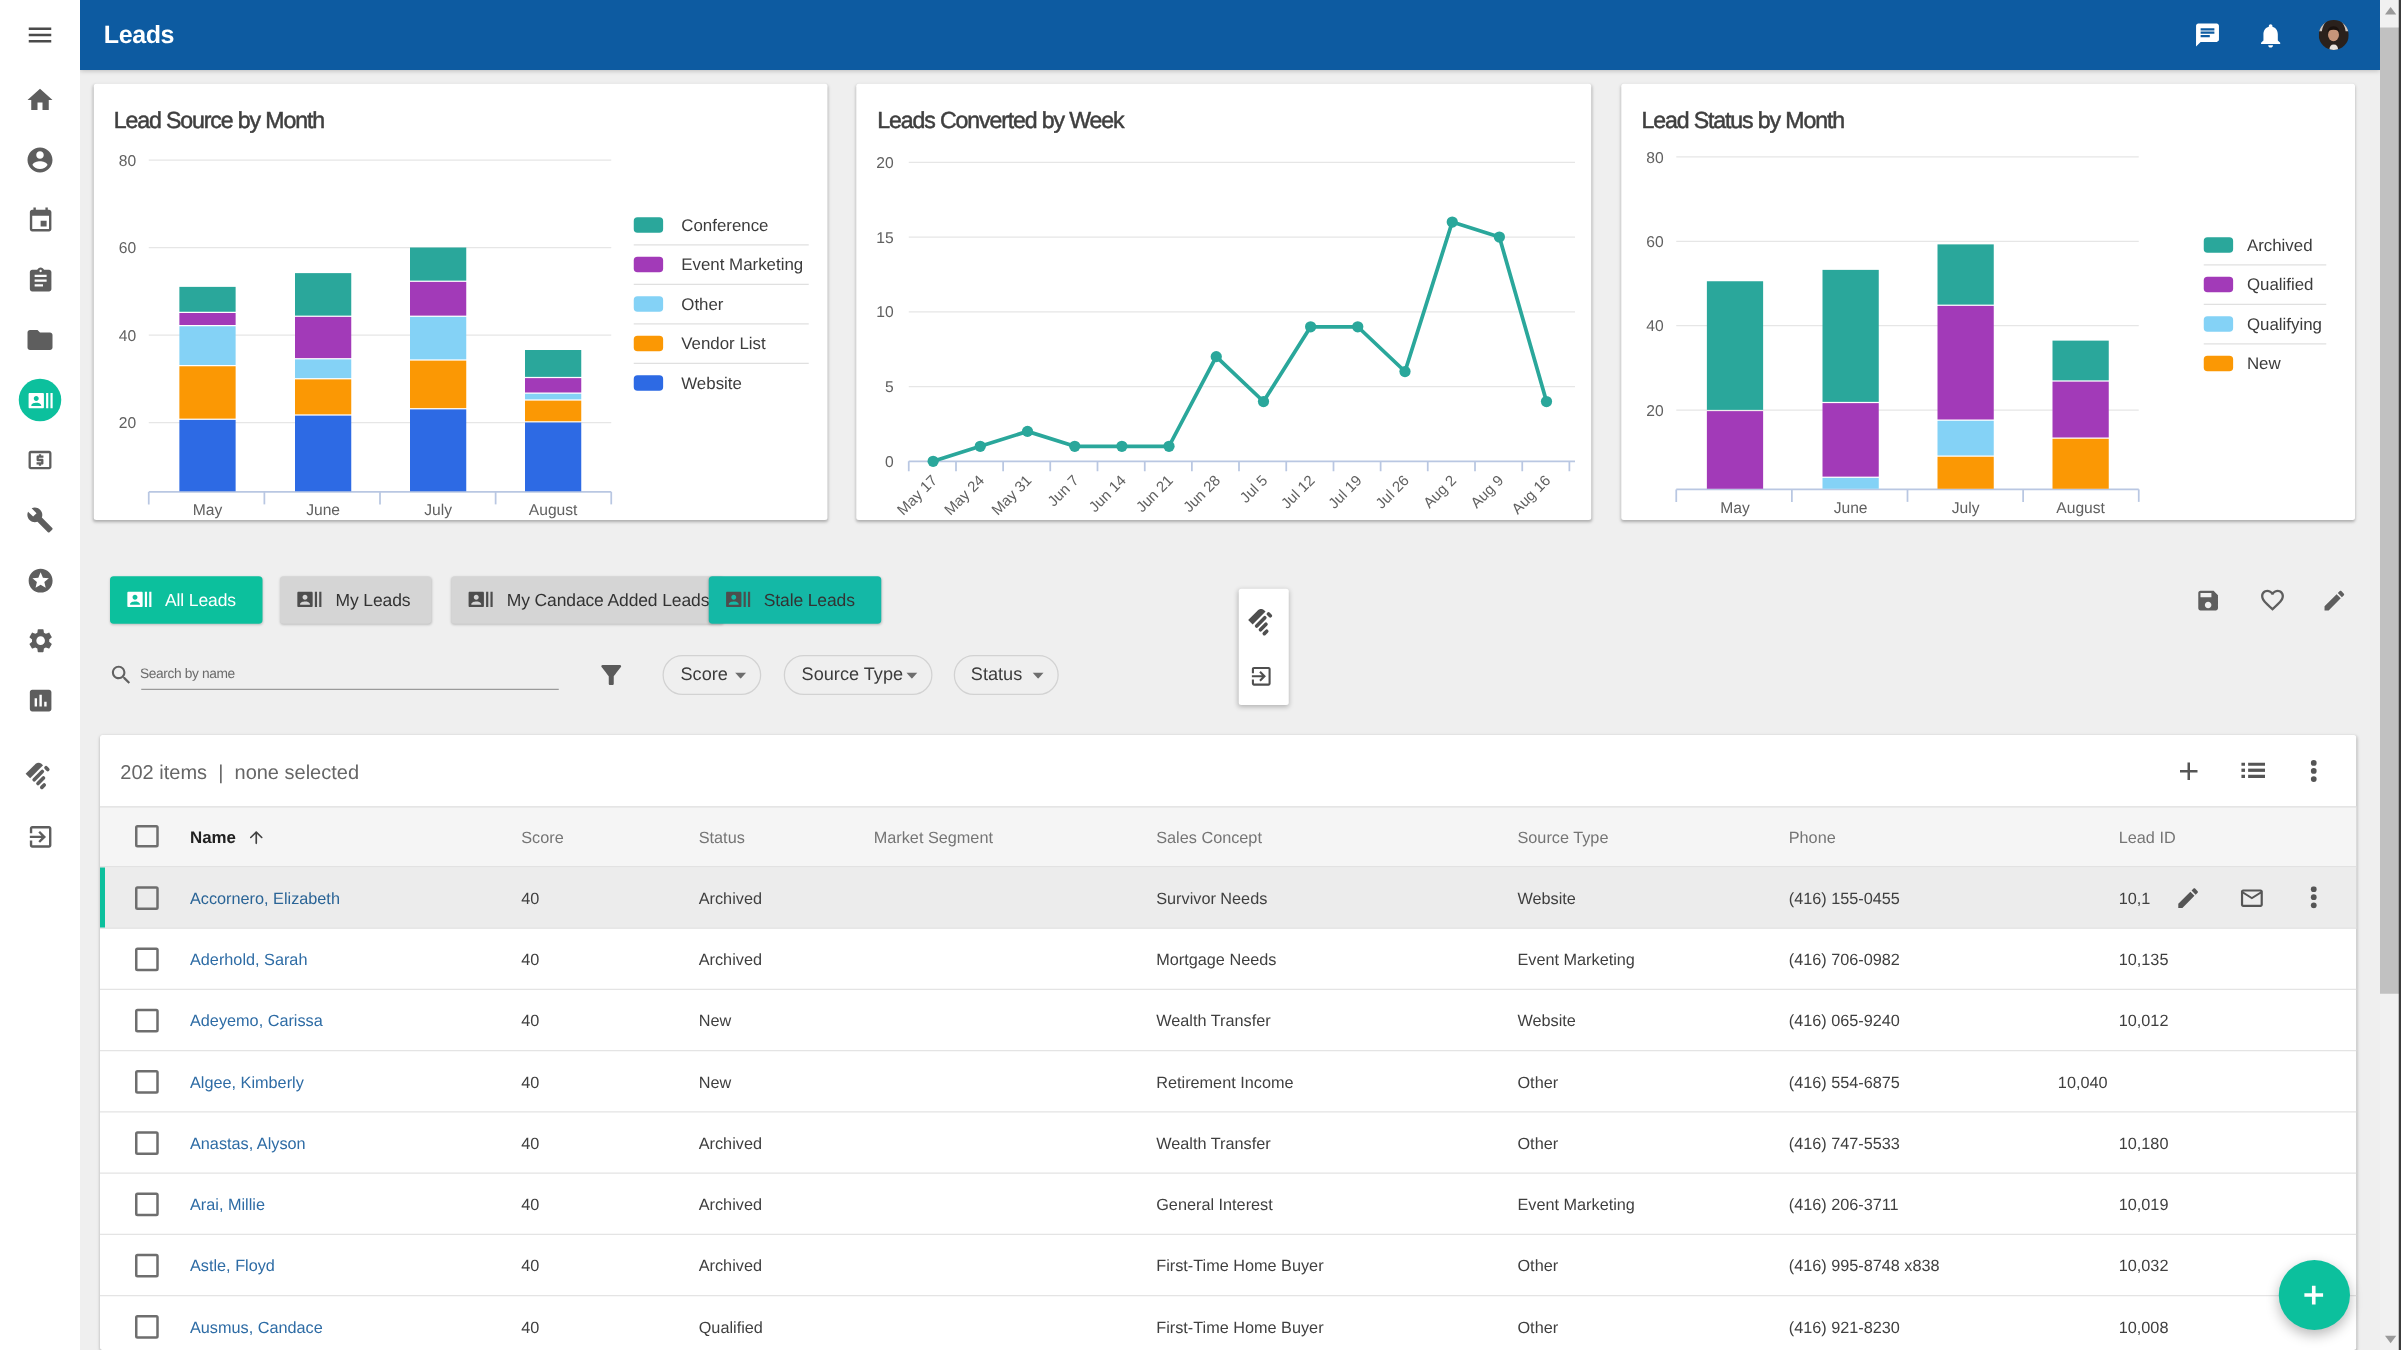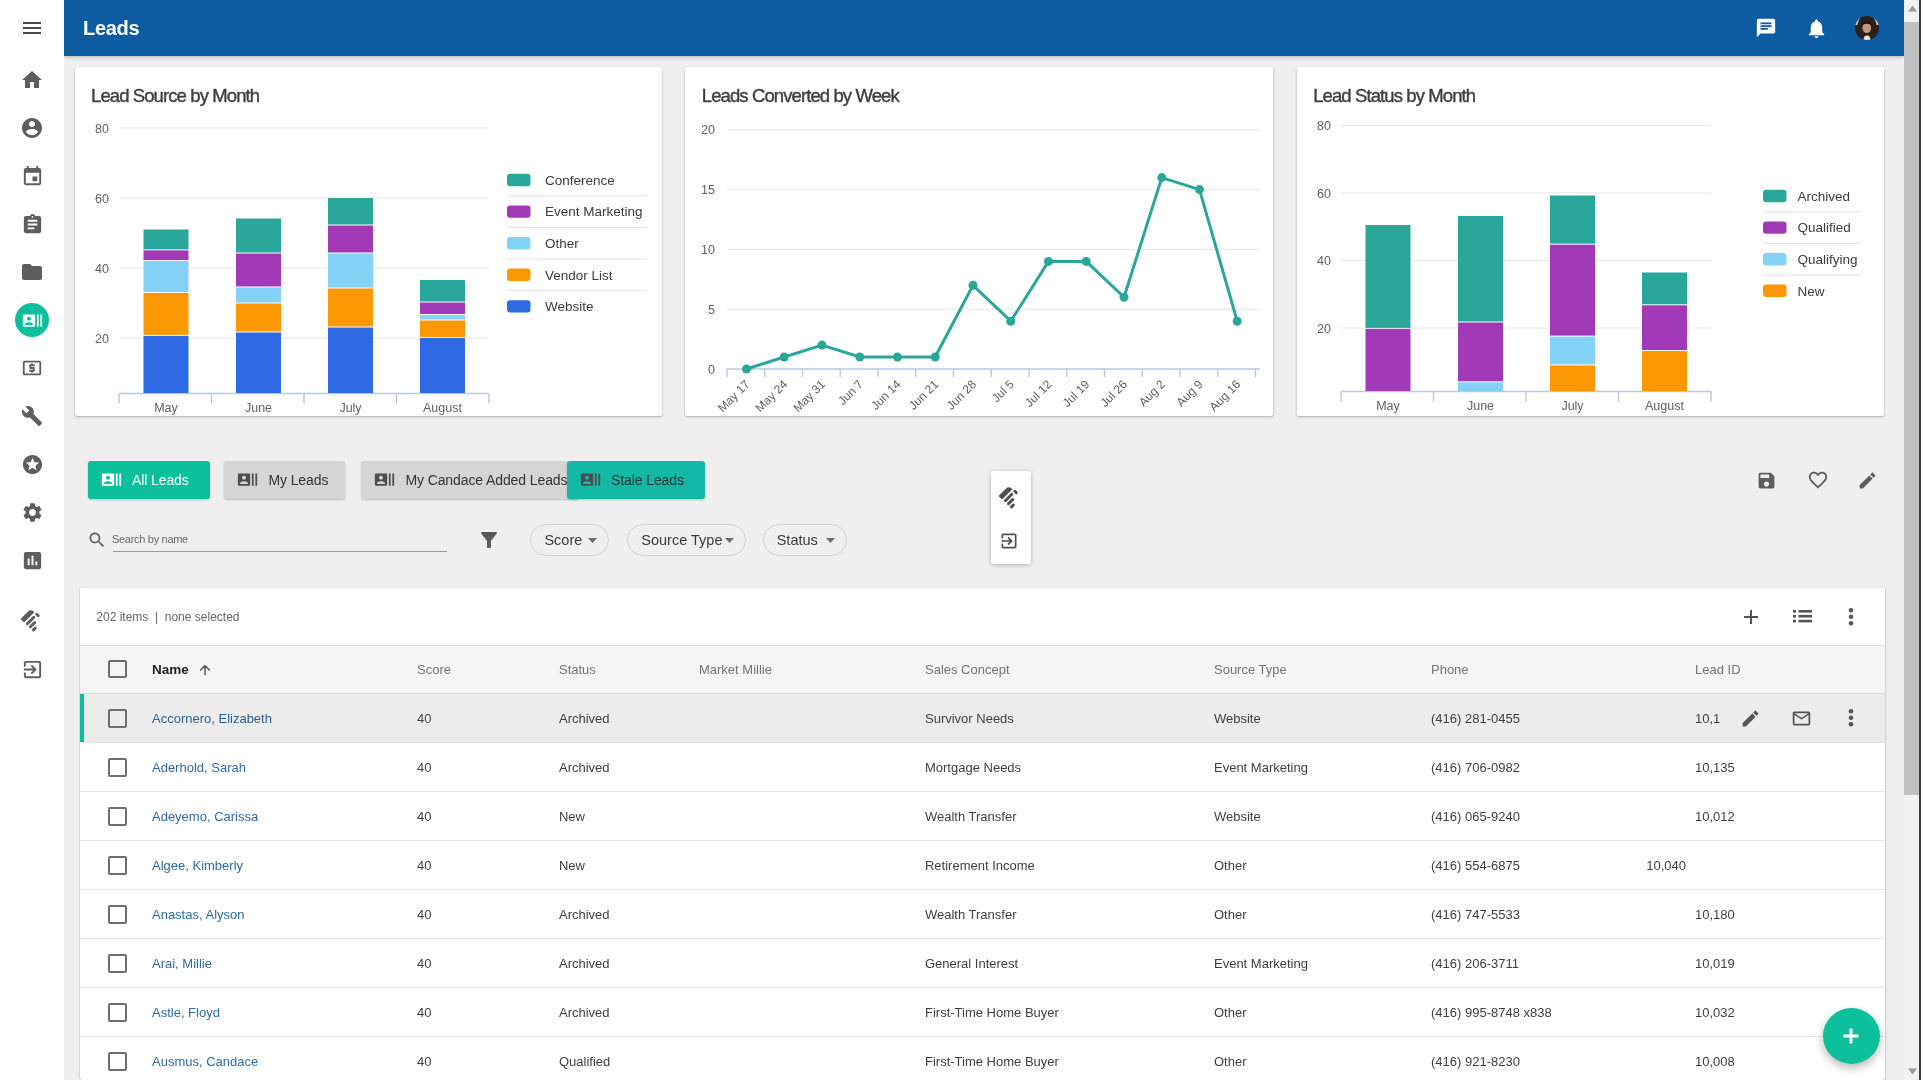--- a/index.html
+++ b/index.html
@@ -299,21 +299,21 @@
       <rect x="4.5" y="10.7" width="11.2" height="2.7" rx="1.35"></rect>
       <rect x="4.5" y="14.7" width="8.4" height="2.7" rx="1.35"></rect>
       <rect x="4.5" y="18.7" width="5.2" height="2.7" rx="1.35"></rect>
       <rect x="16.9" y="10.7" width="2.7" height="4.5" rx="1.35"></rect>
     </g>
   </svg>
 <svg class="abs" style="left:999.0px;top:530.5px" width="20" height="20" viewBox="0 0 24 24">
     <path d="M10.09 15.59L11.5 17l5-5-5-5-1.41 1.41L12.67 11H3v2h9.67l-2.58 2.59zM19 3H5c-1.11 0-2 .9-2 2v4h2V5h14v14H5v-4H3v4c0 1.1.89 2 2 2h14c1.1 0 2-.9 2-2V5c0-1.1-.9-2-2-2z" fill="#4f4f4f"></path>
   </svg>
 <div class="card" style="left:80.3px;top:588px;width:1805.2px;height:492px"></div>
-<div class="abs" style="left:96.3px;top:610px;font-size:12px;color:#666">202 items&nbsp; | &nbsp;none selected</div>
+<div class="abs" style="left:96.3px;top:610px;font-size:16px;color:#666">202 items&nbsp; | &nbsp;none selected</div>
 <svg class="abs" style="left:1739.0px;top:605.0px" width="24" height="24" viewBox="0 0 24 24">
     <path d="M19 13h-6v6h-2v-6H5v-2h6V5h2v6h6v2z" fill="#555"></path>
   </svg>
 <svg class="abs" style="left:1793.0px;top:610.0px" width="19" height="14">
     <rect x="0" y="0" width="3" height="2.6" fill="#555"></rect>
     <rect x="5.5" y="0" width="13.5" height="2.6" fill="#555"></rect>
     <rect x="0" y="4.9" width="3" height="2.6" fill="#555"></rect>
     <rect x="5.5" y="4.9" width="13.5" height="2.6" fill="#555"></rect>
     <rect x="0" y="9.8" width="3" height="2.6" fill="#555"></rect>
     <rect x="5.5" y="9.8" width="13.5" height="2.6" fill="#555"></rect>
@@ -324,35 +324,35 @@
     <circle cx="4" cy="15.2" r="2.3" fill="#555"></circle>
   </svg>
 <div class="abs" style="left:80.3px;top:644.5px;width:1805.2px;height:49px;background:#f5f5f5;border-top:1px solid #e0e0e0;border-bottom:1px solid #dcdcdc;box-sizing:border-box"></div>
 <div class="abs" style="left:80.3px;top:644.5px;width:1805.2px;height:49px">
     <span class="cbx" style="top:15px"></span>
     <span class="hcell" style="left:71.7px;color:#212121;font-weight:700;font-size:13.5px">Name<svg style="vertical-align:-4px;margin-left:8px" width="16" height="16" viewBox="0 0 24 24">
         <path d="M13 19V7.83l4.88 4.88c.39.39 1.03.39 1.42 0 .39-.39.39-1.02 0-1.41l-6.59-6.59c-.39-.39-1.02-.39-1.41 0l-6.6 6.58c-.39.39-.39 1.02 0 1.41.39.39 1.02.39 1.41 0L11 7.83V19c0 .55.45 1 1 1s1-.45 1-1z" fill="#424242"></path>
       </svg></span>
     <span class="hcell" style="left:336.7px">Score</span>
     <span class="hcell" style="left:478.7px">Status</span>
-    <span class="hcell" style="left:618.7px">Market Millie</span>
+    <span class="hcell" style="left:618.7px">Market Segment</span>
     <span class="hcell" style="left:844.7px">Sales Concept</span>
     <span class="hcell" style="left:1133.7px">Source Type</span>
     <span class="hcell" style="left:1350.7px">Phone</span>
     <span class="hcell" style="left:1614.7px">Lead ID</span>
   </div>
 <div class="abs" style="left:80.3px;top:693.5px;width:1805.2px;height:49px;background:#ececec;border-bottom:1px solid #e4e4e4;box-sizing:border-box">
     <span class="abs" style="left:0;top:0;width:4px;height:48px;background:#0cc09d"></span>
     <span class="cbx"></span>
     <span class="cell" style="left:71.7px;color:#2a6496;">Accornero, Elizabeth</span>
     <span class="cell" style="left:336.7px">40</span>
     <span class="cell" style="left:478.7px">Archived</span>
     <span class="cell" style="left:844.7px">Survivor Needs</span>
     <span class="cell" style="left:1133.7px">Website</span>
-    <span class="cell" style="left:1350.7px">(416) 281-0455</span>
+    <span class="cell" style="left:1350.7px">(416) 155-0455</span>
     <span class="cell" style="left:1614.7px">10,1</span>
     <svg class="abs" style="left:1660.2px;top:14px" width="21" height="21" viewBox="0 0 24 24">
       <path d="M3 17.25V21h3.75L17.81 9.94l-3.75-3.75L3 17.25zM20.71 7.04c.39-.39.39-1.02 0-1.41l-2.34-2.34c-.39-.39-1.02-.39-1.41 0l-1.83 1.83 3.75 3.75 1.83-1.83z" fill="#555"></path>
     </svg>
     <svg class="abs" style="left:1711.2px;top:14px" width="21" height="21" viewBox="0 0 24 24">
       <path d="M20 4H4c-1.1 0-2 .9-2 2v12c0 1.1.9 2 2 2h16c1.1 0 2-.9 2-2V6c0-1.1-.9-2-2-2zm0 14H4V8l8 5 8-5v10zm-8-7L4 6h16l-8 5z" fill="#555"></path>
     </svg>
     <svg class="abs" style="left:1766.7px;top:15.8px" width="8" height="17.5">
       <circle cx="4" cy="2.3" r="2.3" fill="#555"></circle>
       <circle cx="4" cy="8.75" r="2.3" fill="#555"></circle>

